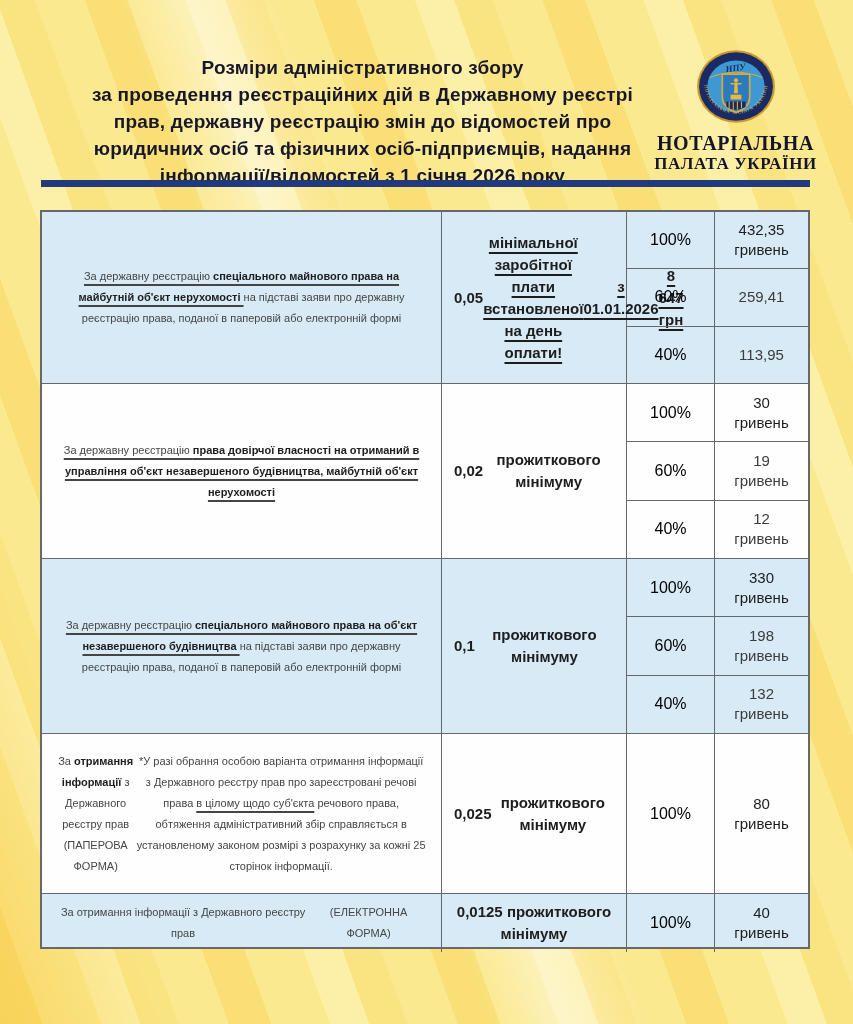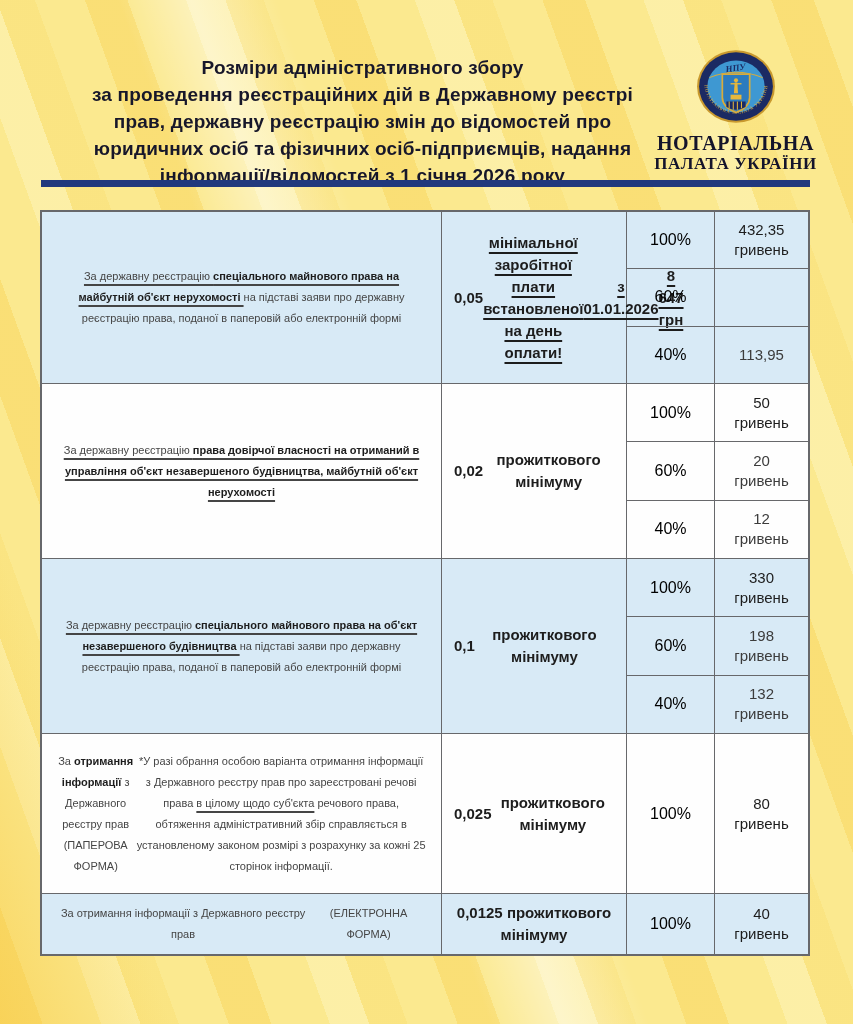--- a/index.html
+++ b/index.html
@@ -36,21 +36,21 @@
 
   .table {
     position:absolute; left:40px; top:210px; width:770px;
     border:2px solid #67686B; background:#fff;
   }
   .trow { display:grid; grid-template-columns:400px 185px 1fr; }
   .trow + .trow { border-top:1.5px solid #67686B; }
   .trow.blue { background:#D8EAF6; }
   .trow.white { background:#FEFEFE; }
   .r1 { height:171px; } .r2 { height:175px; } .r3 { height:175px; }
-  .r4 { height:160px; } .r5 { height:61px; }
+  .r4 { height:160px; } .r5 { height:54px; }
 
   .cell { display:flex; align-items:center; justify-content:space-between; text-align:center; }
   .desc { border-right:1.5px solid #67686B; padding:8px 14px; font-size:11px; line-height:21px; color:#454545; }
   .desc .bld { font-weight:bold; color:#1D1D1D; }
   .u { text-decoration:underline; text-decoration-thickness:1.5px; text-underline-offset:3.5px; }
   .note-gap { height:20px; }
 
   .basis { border-right:1.5px solid #67686B; padding:6px 12px; font-size:15px; font-weight:bold; color:#1D1D1D; line-height:22px; }
 
   .tiers { display:flex; flex-direction:column; }
@@ -119,20 +119,23 @@
       <div class="tiers">
         <div class="tier">
           <div class="pct">100%</div>
           <div class="amt">
             <div>432,35</div>
             <div>гривень</div>
           </div>
         </div>
         <div class="tier">
           <div class="pct">60%</div>
+          <div class="amt">
+              <div>259,41</div>
+            </div>
         </div>
         <div class="tier">
           <div class="pct">40%</div>
           <div class="amt">
               <div>113,95</div>
             </div>
         </div>
       </div>
     </div>
 
@@ -143,28 +146,28 @@
         </div>
       </div>
       <div class="cell basis">
         <div>0,02</div>
         <div>прожиткового мінімуму</div>
       </div>
       <div class="tiers">
         <div class="tier">
           <div class="pct">100%</div>
           <div class="amt">
-            <div>50</div>
+            <div>30</div>
               <div>гривень</div>
           </div>
         </div>
         <div class="tier">
           <div class="pct">60%</div>
           <div class="amt">
-            <div>20</div>
+            <div>19</div>
               <div>гривень</div>
           </div>
         </div>
         <div class="tier">
           <div class="pct">40%</div>
           <div class="amt">
             <div>12</div>
               <div>гривень</div>
           </div>
         </div>

